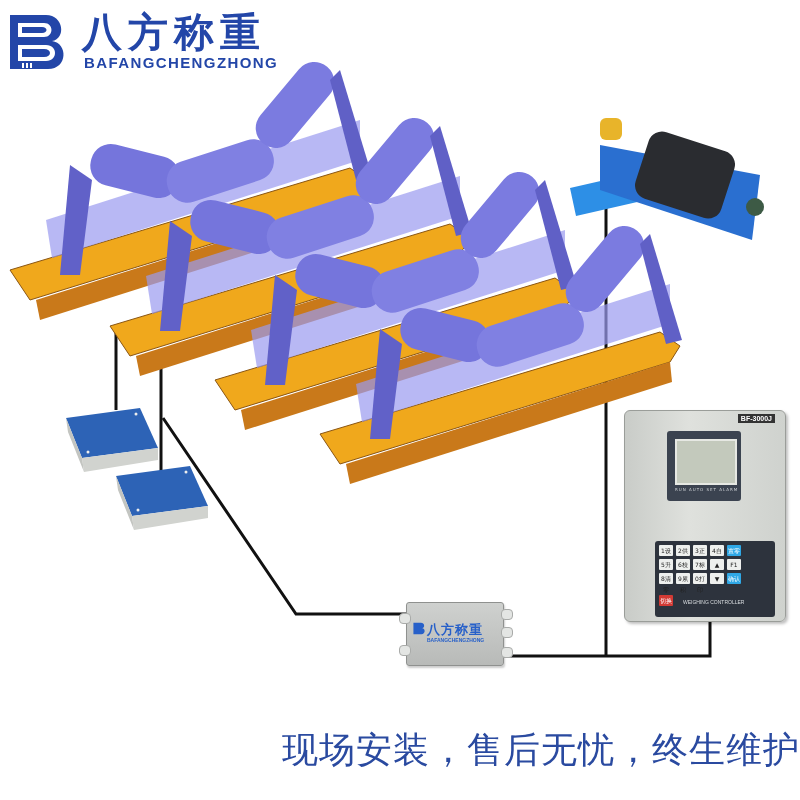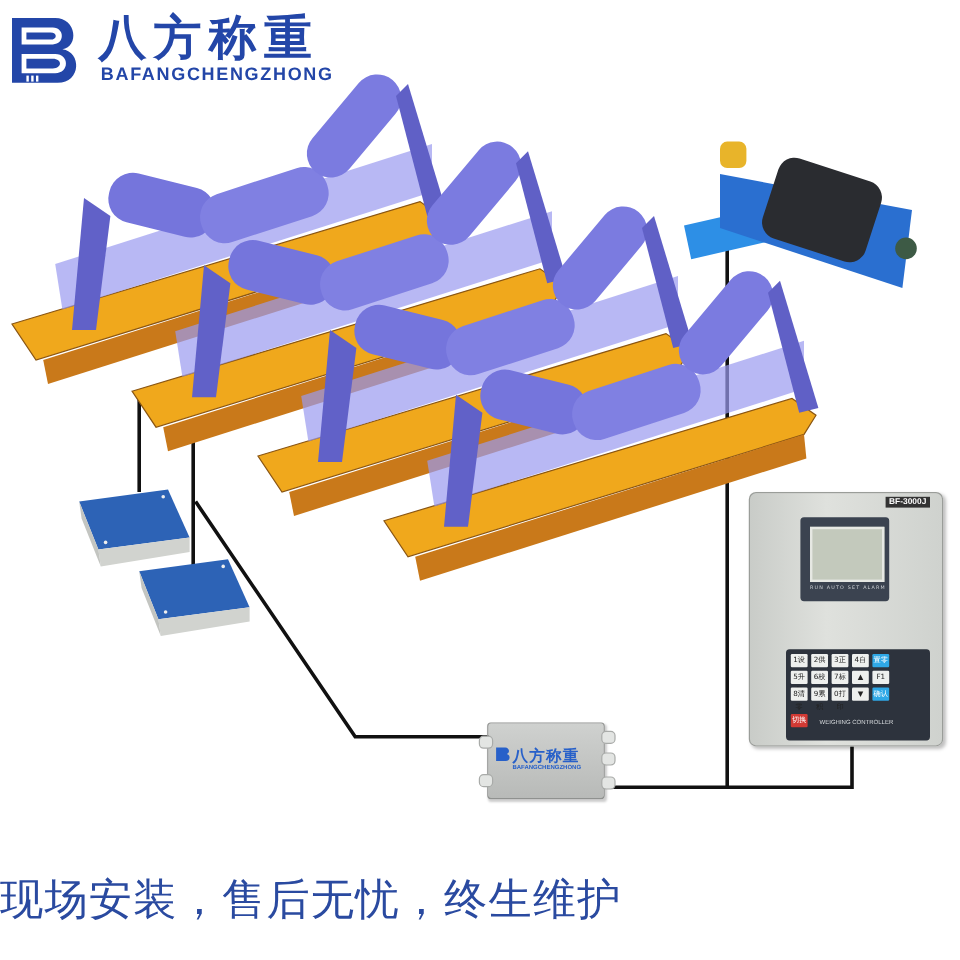--- a/index.html
+++ b/index.html
@@ -4,21 +4,21 @@
 <style>
   html, body { margin:0; padding:0; background:#ffffff; }
   body { width:800px; height:800px; position:relative; overflow:hidden; font-family:"DejaVu Sans", sans-serif; }
   .abs { position:absolute; }
   
   .logo { left:8px; top:10px; width:280px; height:60px; }
   .logo-mark { left:0; top:3px; width:62px; height:58px; }
   .logo-cn { left:74px; top:0; font-size:40px; font-weight:bold; color:#2346a8; letter-spacing:6px; line-height:44px; white-space:nowrap; }
   .logo-en { left:76px; top:44px; font-size:15px; font-weight:bold; color:#2346a8; letter-spacing:1.4px; white-space:nowrap; font-family:"Liberation Sans", sans-serif; }
   
-  .caption { left:0; top:726px; width:800px; text-align:left; font-size:36px; color:#2a4aa0; letter-spacing:1px; font-family:Liberation Serif, serif; }
+  .caption { left:0; top:726px; width:800px; text-align:right; font-size:36px; color:#2a4aa0; letter-spacing:1px; font-family:Liberation Serif, serif; }
   
   .ctrl { left:624px; top:410px; width:160px; height:210px; background:linear-gradient(90deg,#c9ccc8,#dfe1dd 40%,#cfd2ce); border:1px solid #9a9d99; border-radius:6px; box-shadow:2px 2px 3px rgba(0,0,0,.25); }
   .ctrl-model { right:10px; top:3px; background:#333; color:#fff; font-size:7px; padding:1px 3px; font-weight:bold; font-family:"Liberation Sans", sans-serif; }
   .ctrl-screen-frame { left:42px; top:20px; width:74px; height:70px; background:#3b4350; border-radius:3px; }
   .ctrl-screen { left:8px; top:8px; width:58px; height:42px; background:#c3c9bc; border:2px solid #e6e8e3; }
   .ctrl-leds { left:8px; top:56px; font-size:4px; color:#cfd3d6; letter-spacing:1px; white-space:nowrap; }
   .keypad { left:30px; top:130px; width:120px; height:76px; background:#2d333d; border-radius:3px; }
   .key { width:14px; height:11px; background:#eef0ee; border-radius:1px; font-size:6px; line-height:11px; text-align:center; color:#222; }
   .key.blue { background:#2fa8e6; color:#fff; }
   .key.red { background:#d23a34; color:#fff; }

